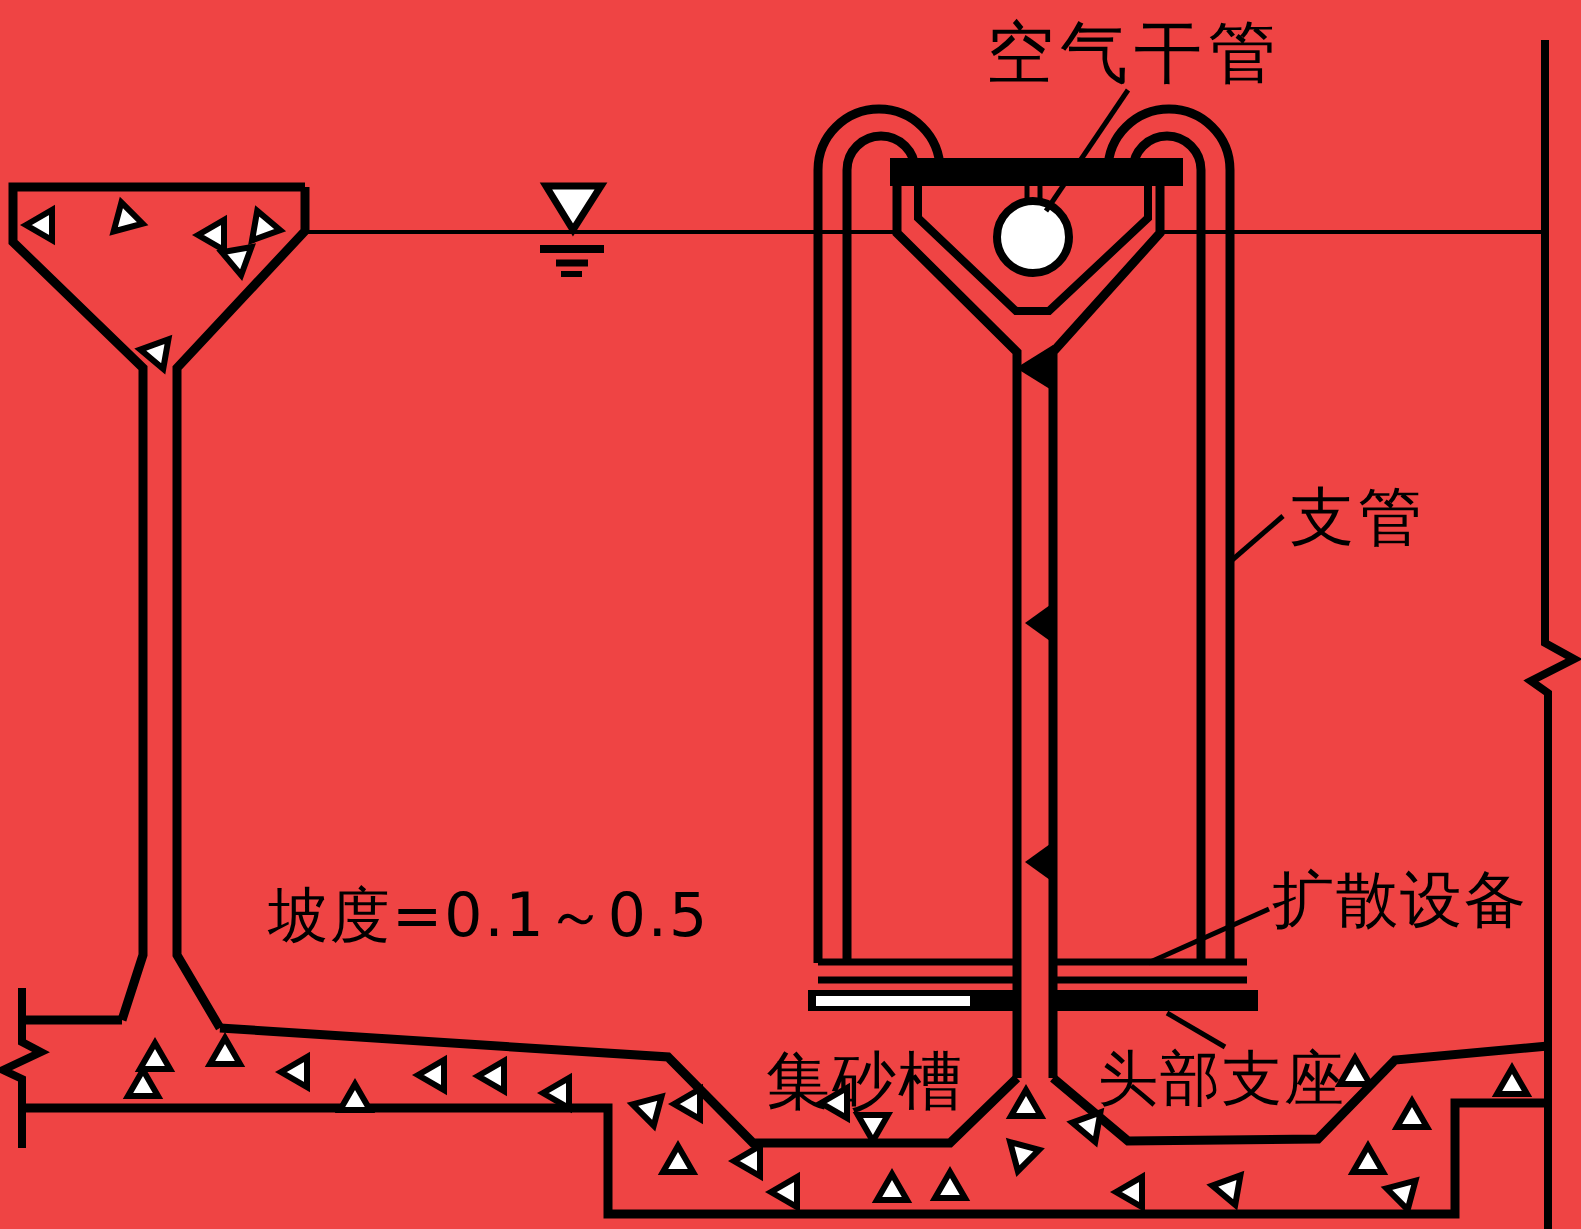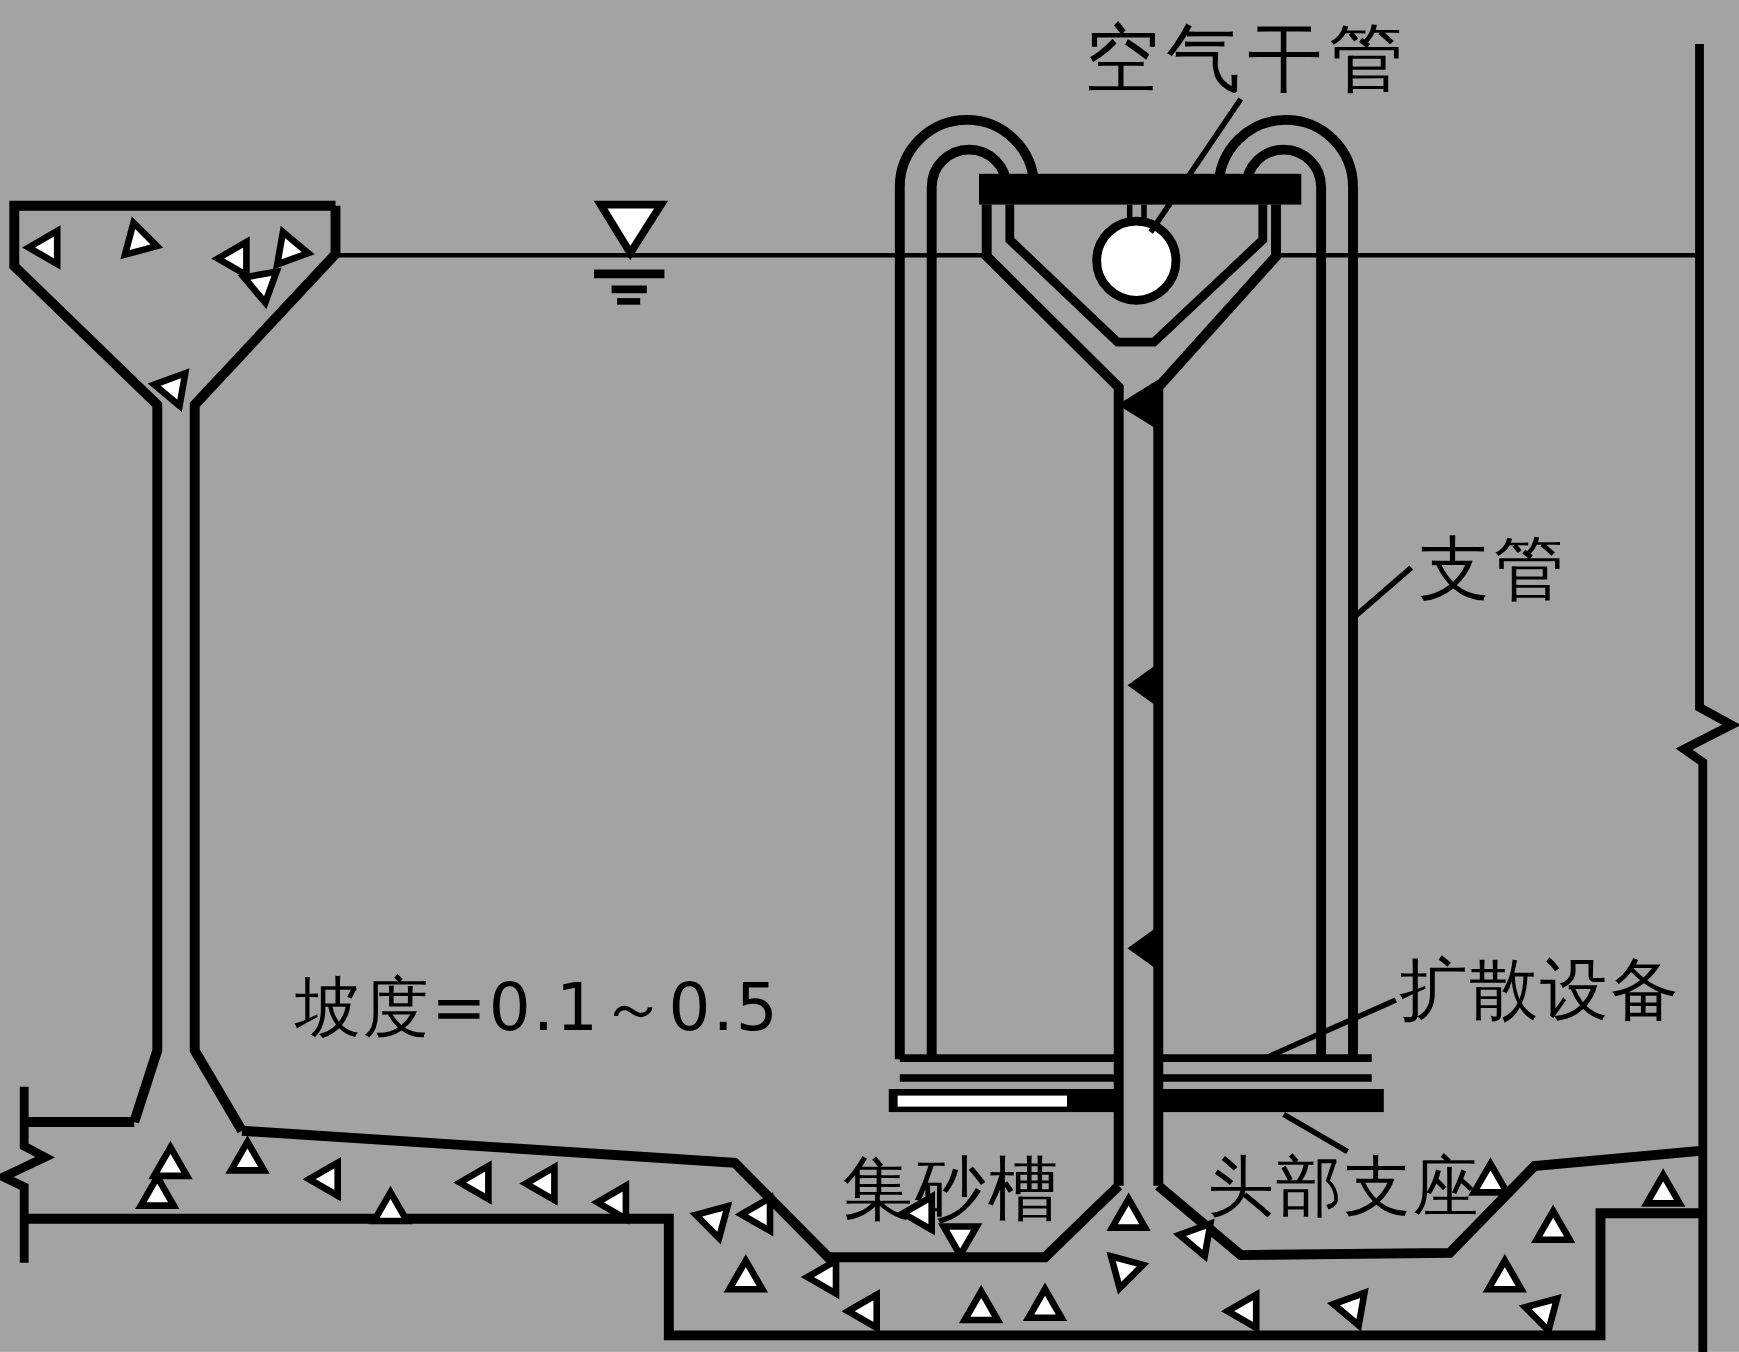--- a/index.html
+++ b/index.html
@@ -1,16 +1,16 @@
 <!DOCTYPE html>
 <html><head>
 <meta charset="utf-8">
 <style>
   html,body{margin:0;padding:0;background:#ffffff;}
-  .stage{position:relative;width:1581px;height:1229px;background:#a3a3a3;overflow:hidden;
+  .stage{position:relative;width:1581px;height:1229px;background:#ef4444;overflow:hidden;
          font-family:"DejaVu Sans",sans-serif;text-align:right;}
   svg{display:block}
   .ink{stroke:#000;fill:none}
   .w4{stroke-width:4}.w5{stroke-width:5}.w6{stroke-width:6}.w7{stroke-width:7}
   .w8{stroke-width:8}.w9{stroke-width:9}
   .fill-ink{fill:#000;stroke:none}
   .fill-white{fill:#fff}
   .tri{stroke:#000;stroke-width:6;fill:#fff}
   text.lbl{fill:#000;font-family:"DejaVu Sans",sans-serif;font-weight:500;}
 </style>

